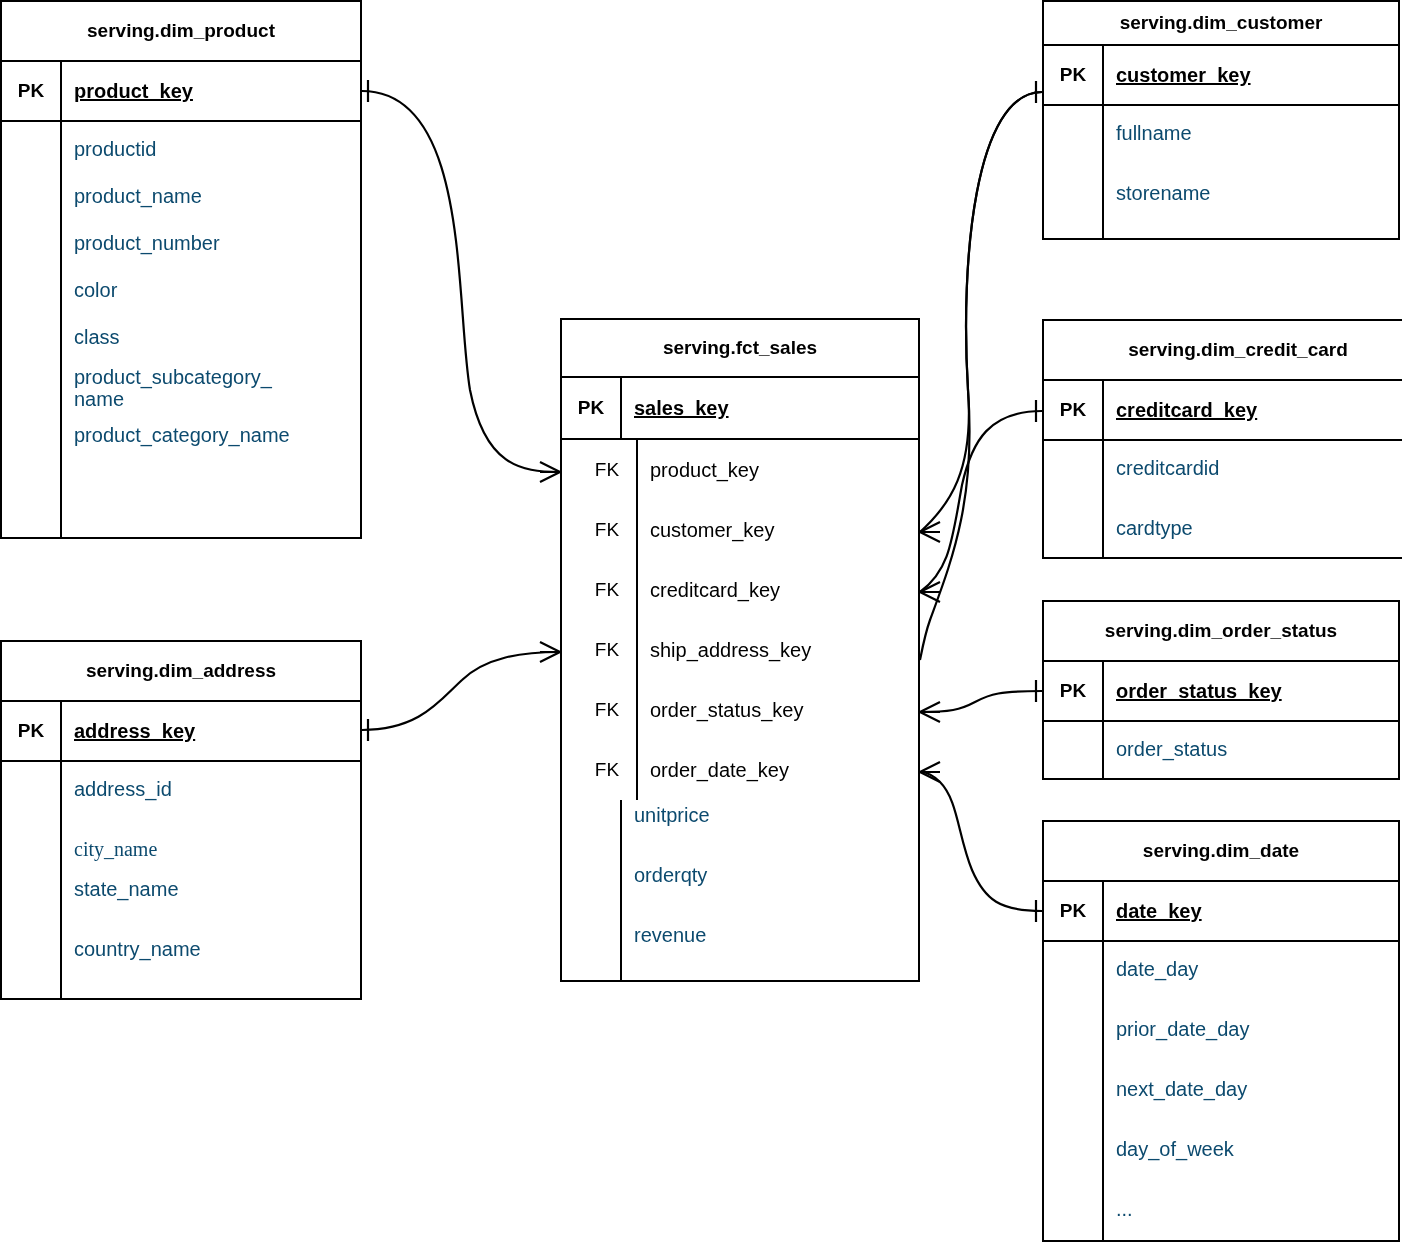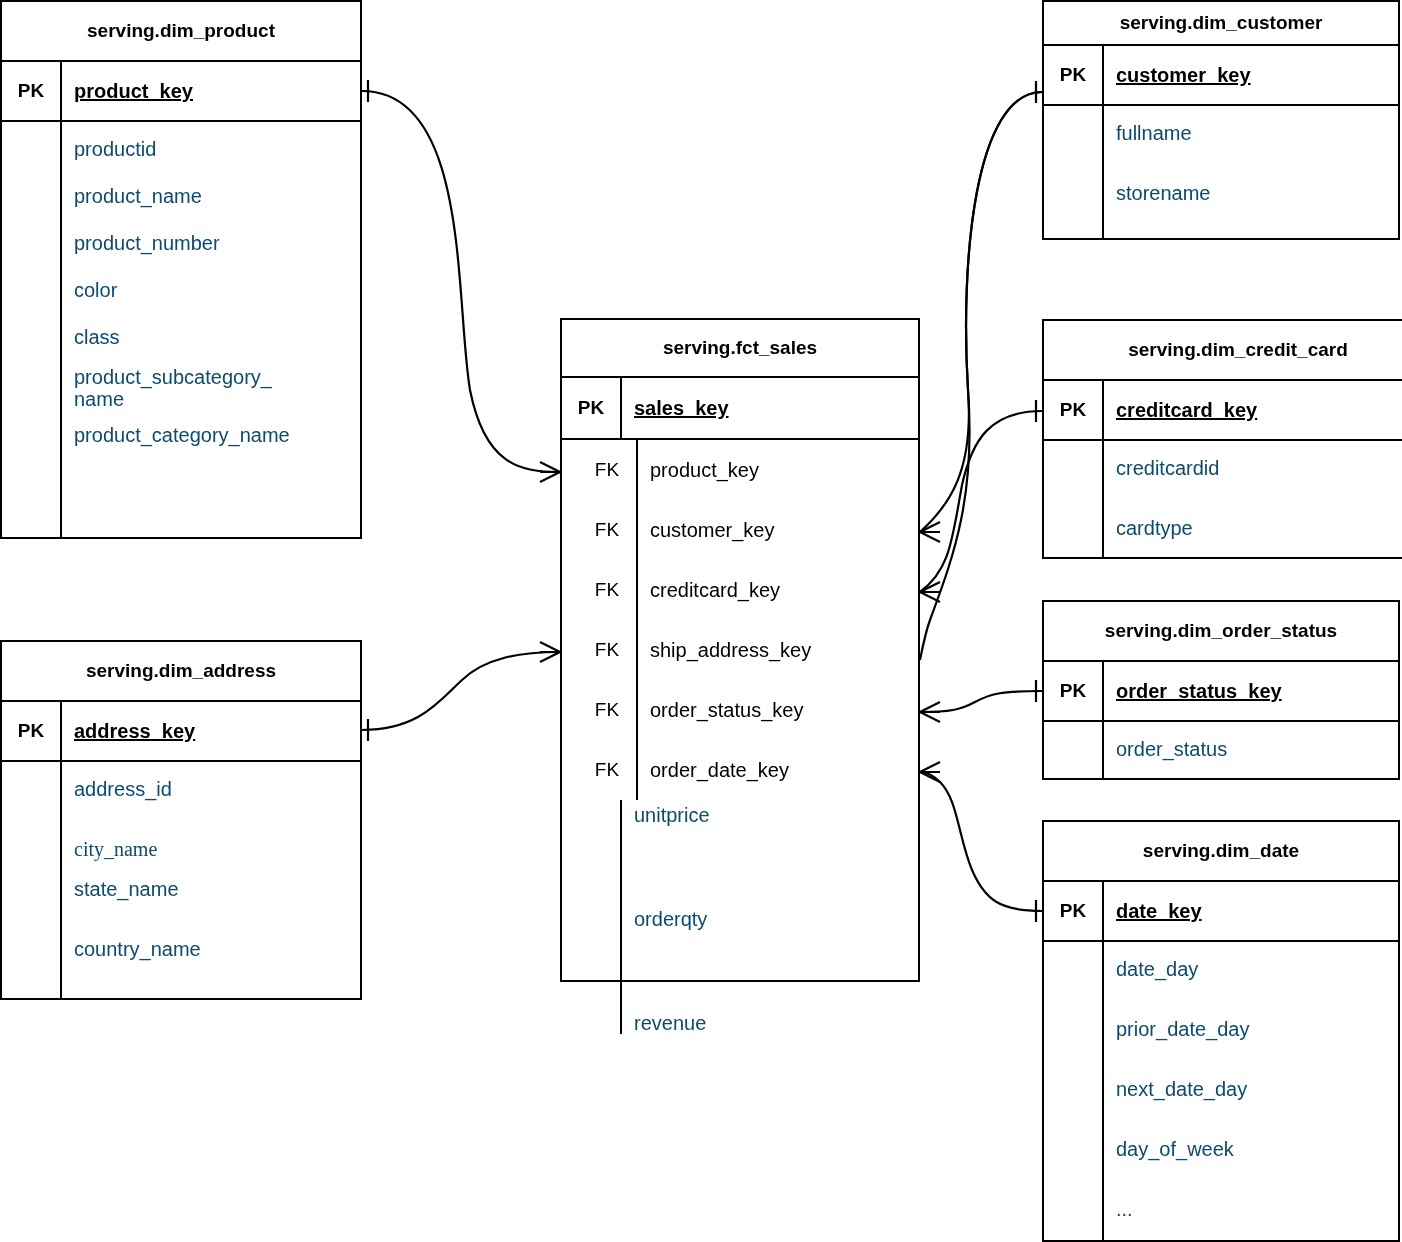--- a/index.html
+++ b/index.html
@@ -231,21 +231,21 @@
           <div class="keycol">FK</div>
           <div class="field">order_status_key</div>
         </div>
         <div class="row" style="height:60px;">
           <div class="keycol">FK</div>
           <div class="field">order_date_key</div>
         </div>
       </div>
       <div class="attr-block">
         <div class="keycol"></div>
-        <div class="attrs" style="padding-top:4px;gap:44px;">
+        <div class="attrs" style="padding-top:4px;">
           <div class="attr" style="margin-bottom:38px;">unitprice</div>
           <div class="attr" style="margin-bottom:38px;">orderqty</div>
           <div class="attr">revenue</div>
         </div>
       </div>
     </div>
   </div>
 
   <div class="entity" style="left:1042px; top:0px; width:358px; height:240px;">
     <div class="entity-title" style="height:44px;">serving.dim_customer</div>

